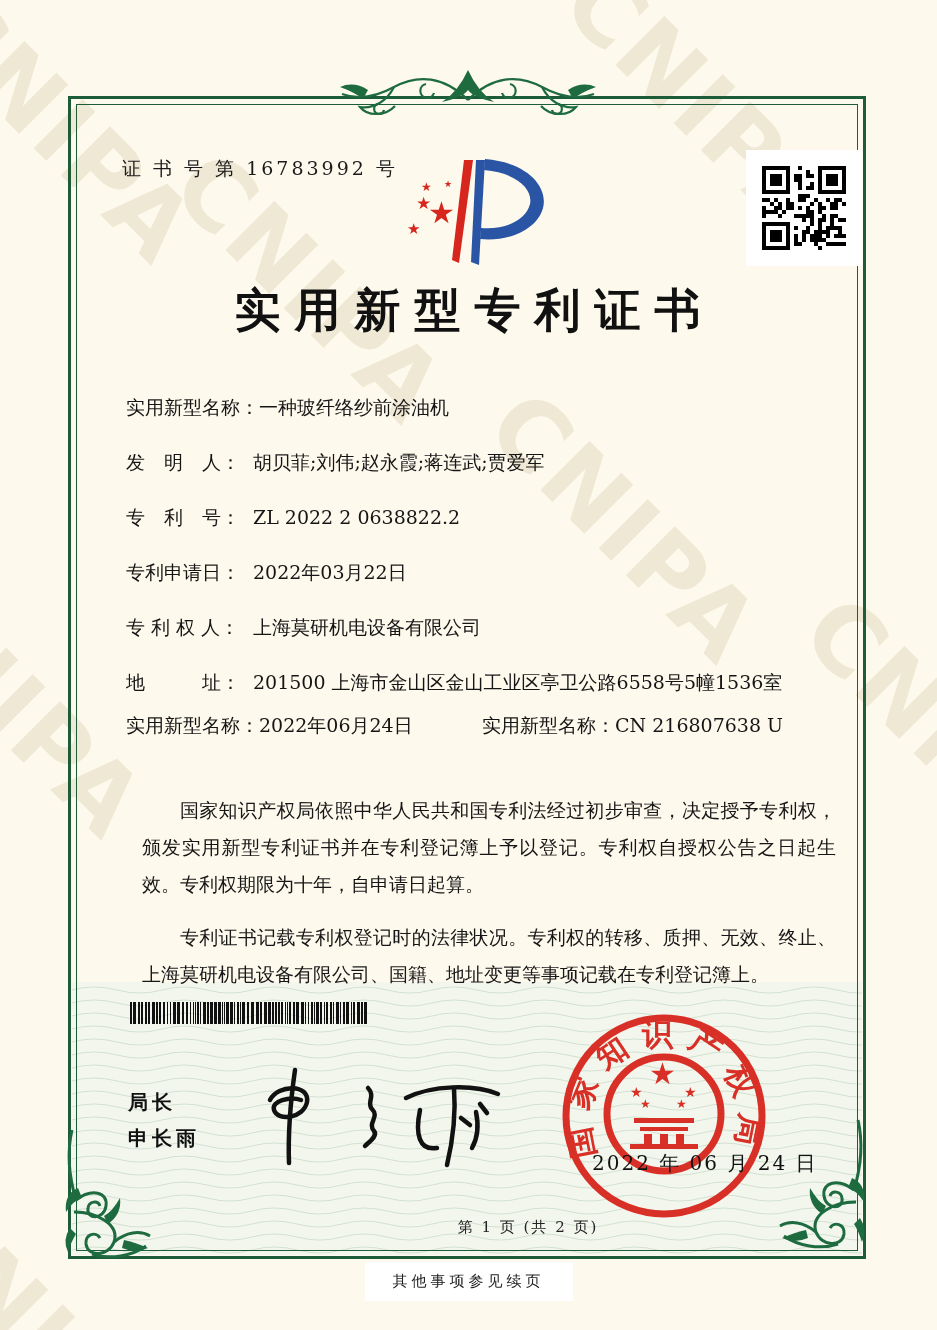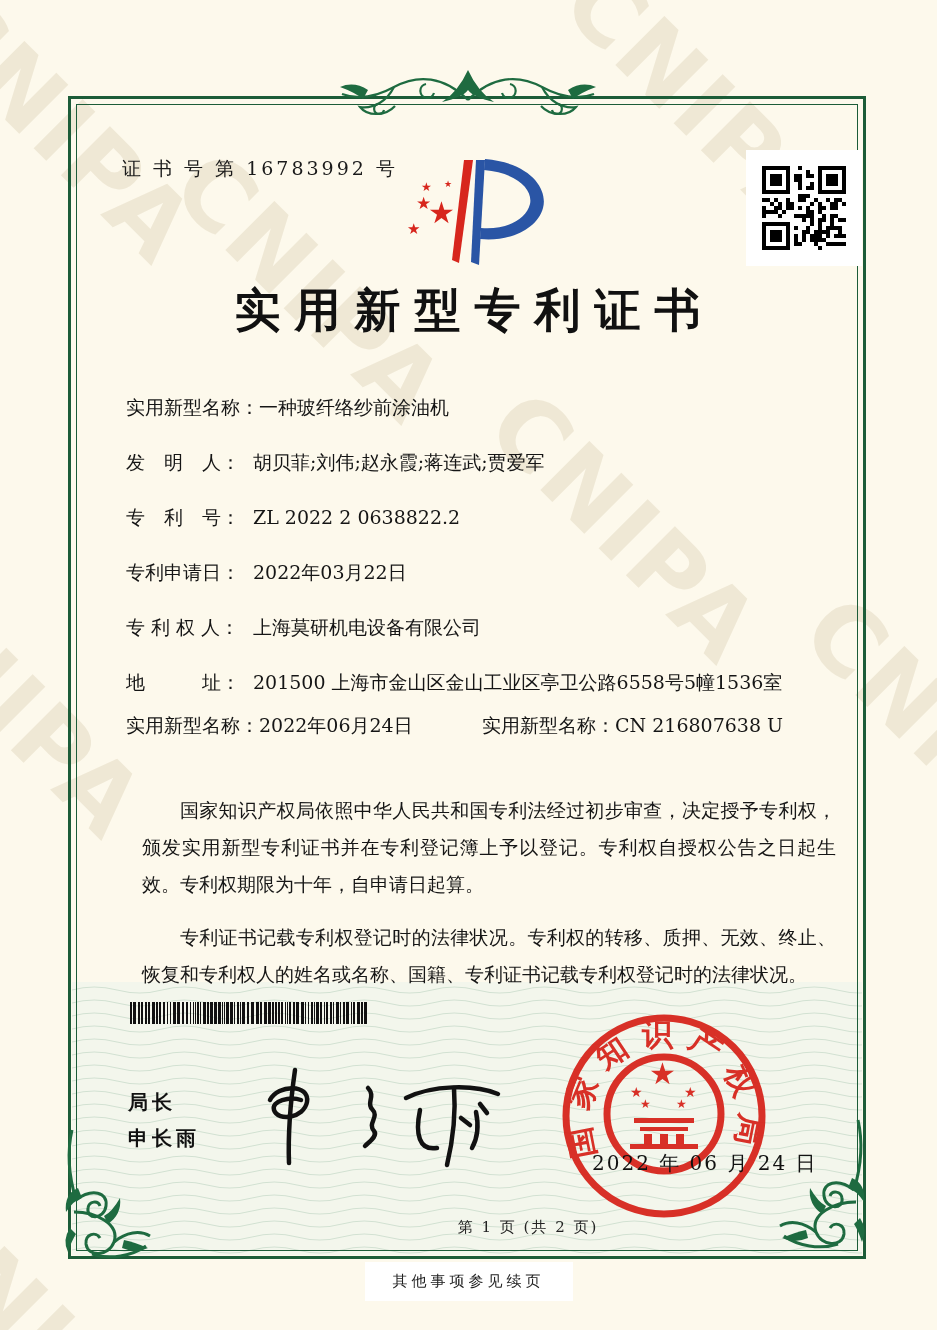--- a/index.html
+++ b/index.html
@@ -311,21 +311,21 @@
       </span>
       <span class="grant-right">
         <span class="lbl">实用新型名称：</span>
         <span class="val">CN 216807638 U</span>
       </span>
     </div>
   </div>
 
   <div class="paras">
     <p>国家知识产权局依照中华人民共和国专利法经过初步审查，决定授予专利权，颁发实用新型专利证书并在专利登记簿上予以登记。专利权自授权公告之日起生效。专利权期限为十年，自申请日起算。</p>
-    <p>专利证书记载专利权登记时的法律状况。专利权的转移、质押、无效、终止、恢复和专利权人的姓名或名称、国籍、专利证书记载专利权登记时的法律状况。</p>
+    <p>专利证书记载专利权登记时的法律状况。专利权的转移、质押、无效、终止、上海莫研机电设备有限公司、国籍、地址变更等事项记载在专利登记簿上。</p>
   </div>
 
   <svg id="barcode-svg" class="barcode" width="245" height="22">
       <rect x="0" y="0" width="2" height="22" fill="#111"></rect>
       <rect x="3" y="0" width="3" height="22" fill="#111"></rect>
       <rect x="8" y="0" width="2" height="22" fill="#111"></rect>
       <rect x="11" y="0" width="2" height="22" fill="#111"></rect>
       <rect x="15" y="0" width="2" height="22" fill="#111"></rect>
       <rect x="18" y="0" width="2" height="22" fill="#111"></rect>
       <rect x="22" y="0" width="3" height="22" fill="#111"></rect>

